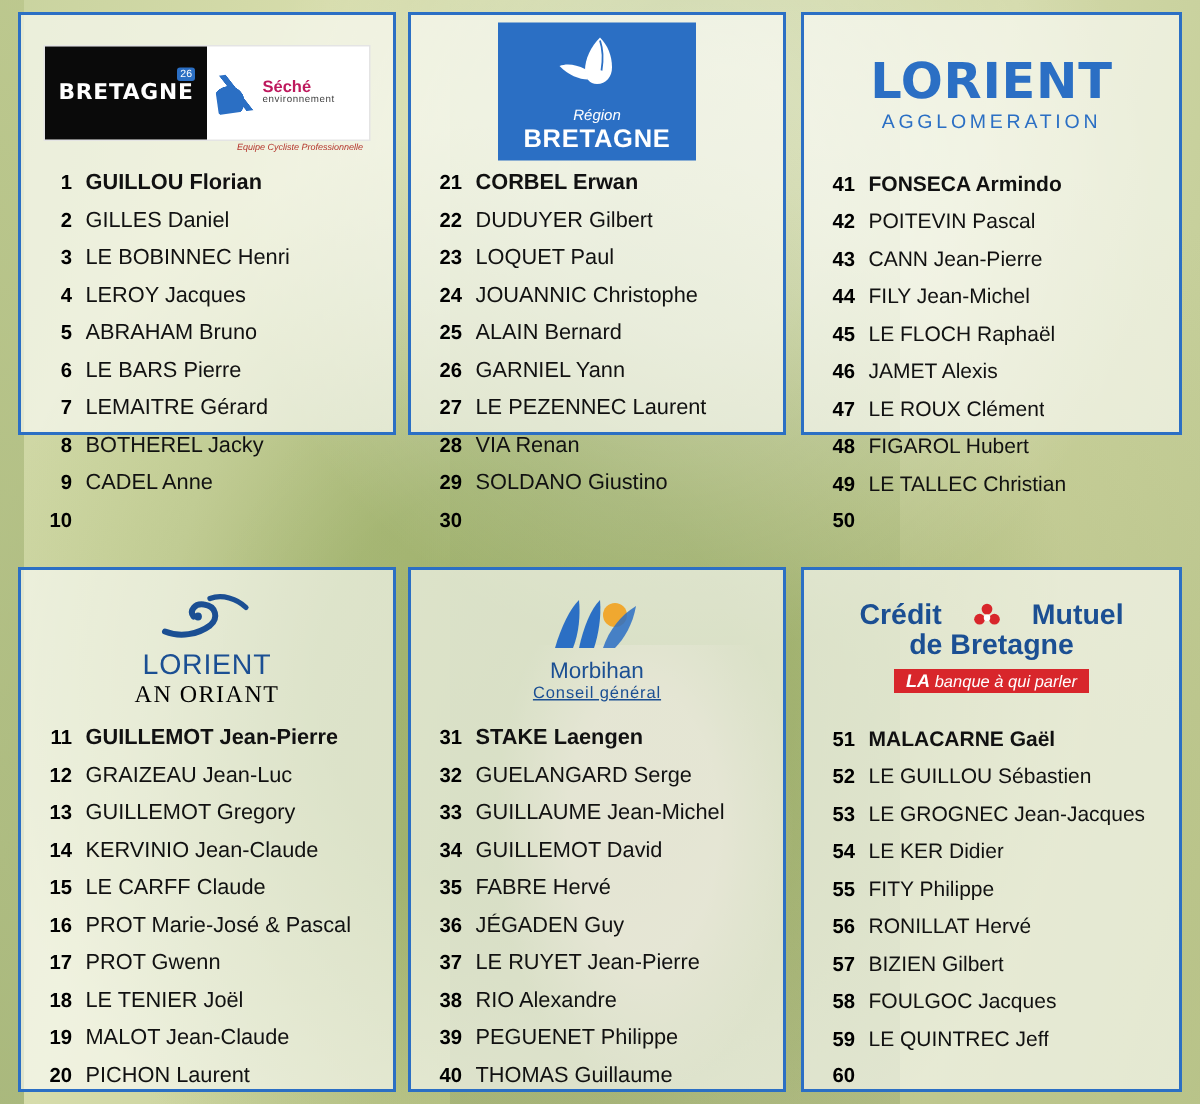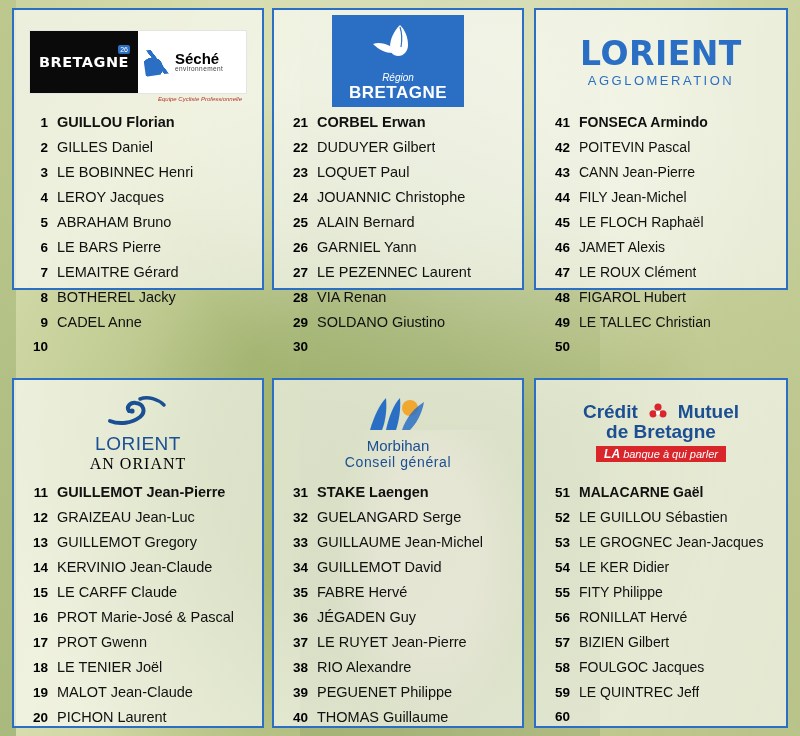--- a/index.html
+++ b/index.html
@@ -138,21 +138,21 @@
     gap: 5px;
   }
   .lbs-swoosh {
     width: 26px; height: 26px;
     background:
       radial-gradient(circle at 30% 70%, #2b6fc4 0 40%, rgba(0,0,0,0) 41%),
       linear-gradient(60deg, rgba(0,0,0,0) 45%, #2b6fc4 46%, #2b6fc4 56%, rgba(0,0,0,0) 57%);
     transform: rotate(-8deg);
   }
   .lbs-seche { line-height: 1.05; }
-  .lbs-seche .s1 { font-size: 15px; font-weight: bold; color: #000000; }
+  .lbs-seche .s1 { font-size: 11px; font-weight: bold; color: #be185d; }
   .lbs-seche .s2 { font-size: 6.5px; color: #444; letter-spacing: 0.4px; }
   .lbs-caption {
     position: absolute;
     right: 4px; bottom: -9px;
     font-size: 6px;
     color: #b4342b;
     font-style: italic;
   }
 
   
@@ -207,34 +207,34 @@
   .lao-2 { font-size: 16px; color: #000000; letter-spacing: 1px; font-family: Liberation Serif, serif; }
 
   
   .logo-morbihan { text-align: center; }
   .mb-mark {
     width: 72px; height: 40px;
     margin: 0 auto 3px auto;
     position: relative;
   }
   .mb-1 { font-size: 15px; font-weight: normal; color: #1b4f93; }
-  .mb-2 { font-size: 14px; color: #1b4f93; letter-spacing: 0.6px; }
+  .mb-2 { font-size: 11px; color: #1b4f93; letter-spacing: 0.6px; text-decoration: underline; }
 
   
   .logo-cm { text-align: center; }
   .cm-1 {
     font-size: 19px;
     color: #1b4f93;
     font-weight: bold;
     line-height: 1.05;
     position: relative;
     display: flex;
     align-items: center;
     justify-content: center;
-    gap: 11px;
+    gap: 21px;
   }
   .cm-flower { width: 18px; height: 18px; }
   .cm-2 { font-size: 19px; color: #1b4f93; font-weight: bold; line-height: 1.1; }
   .cm-band {
     margin-top: 4px;
     background: #d8262b;
     color: #fff;
     font-size: 11px;
     padding: 1px 8px;
     display: inline-block;

